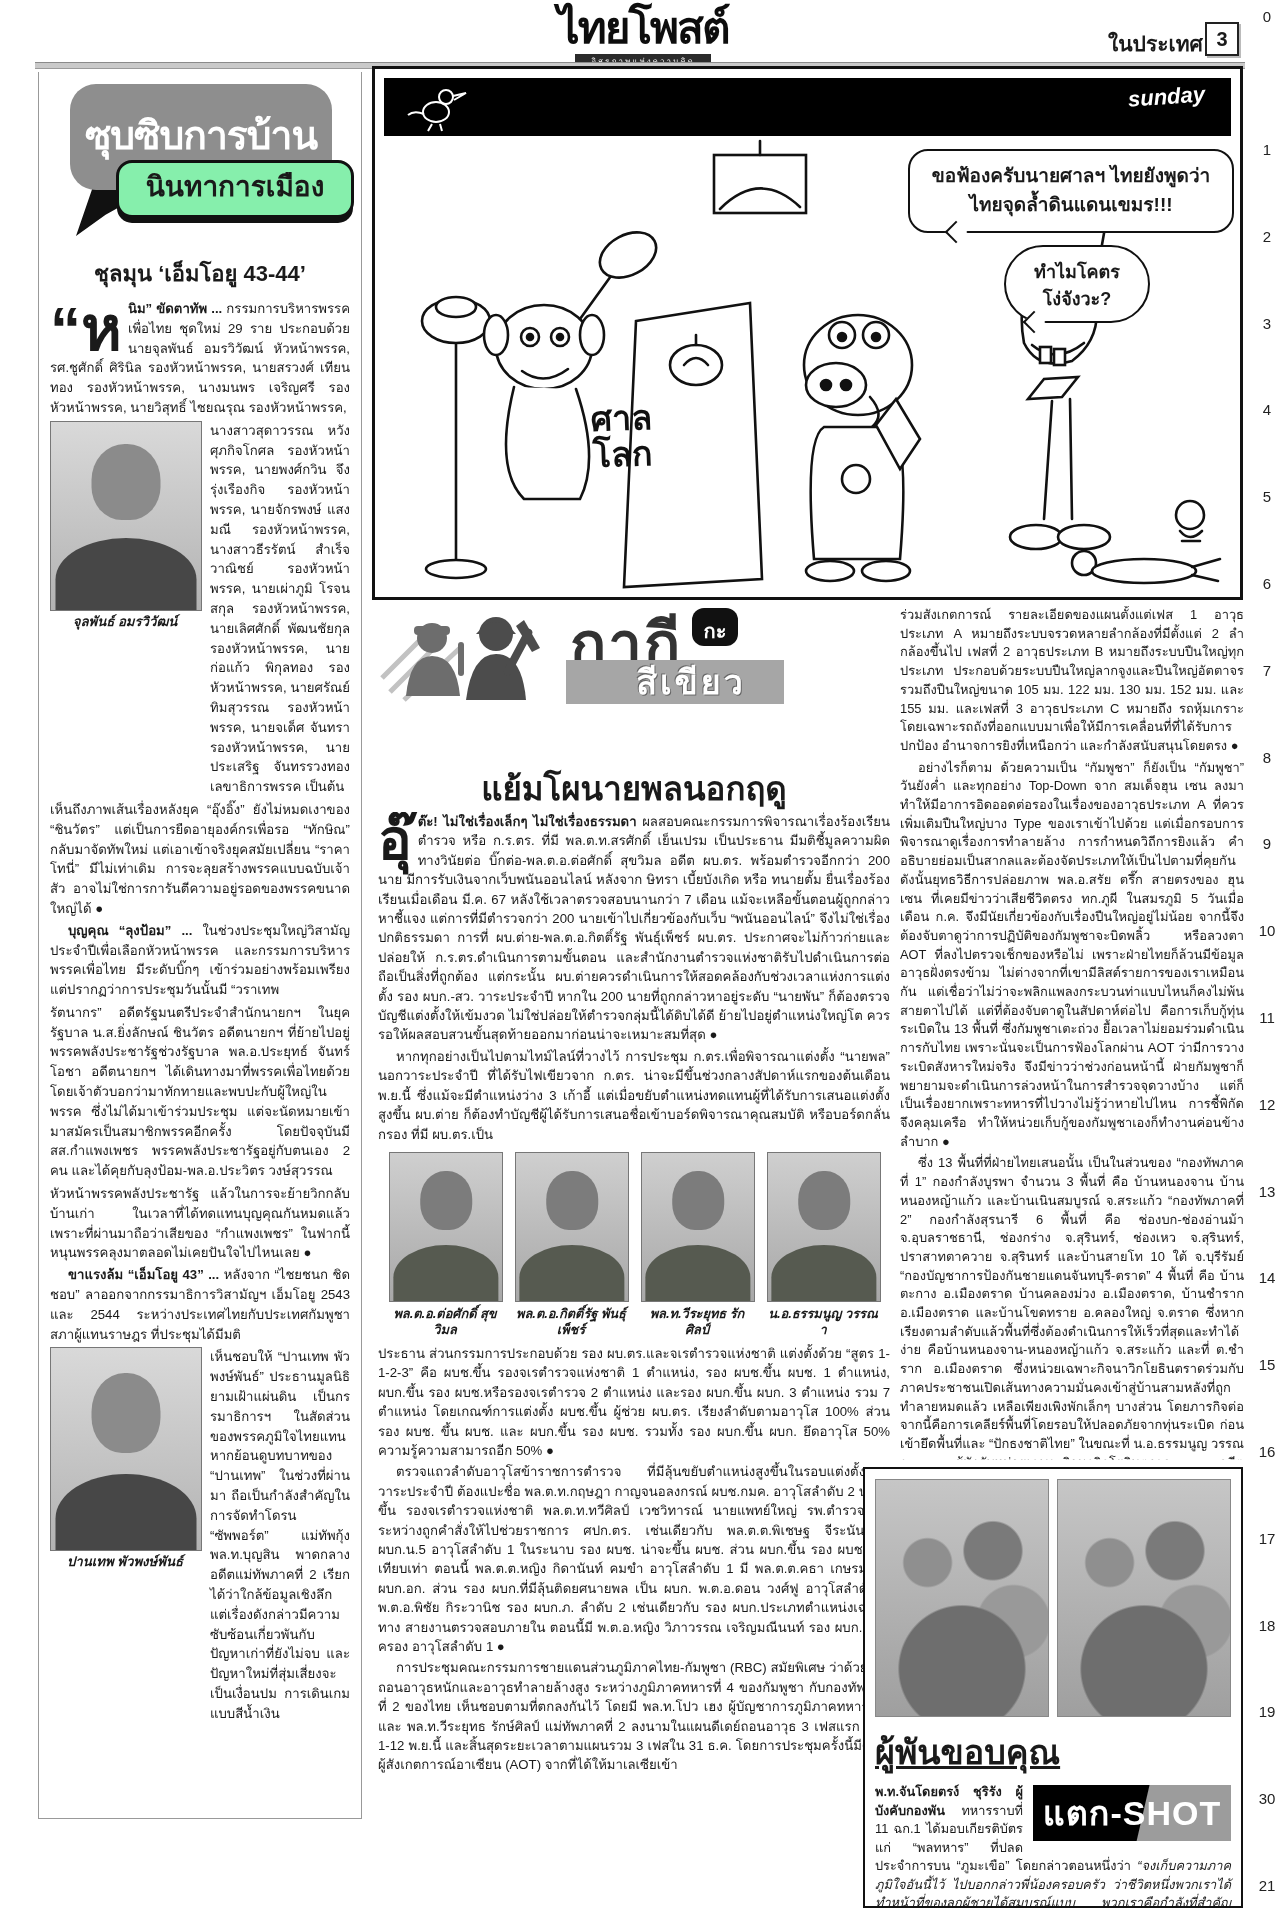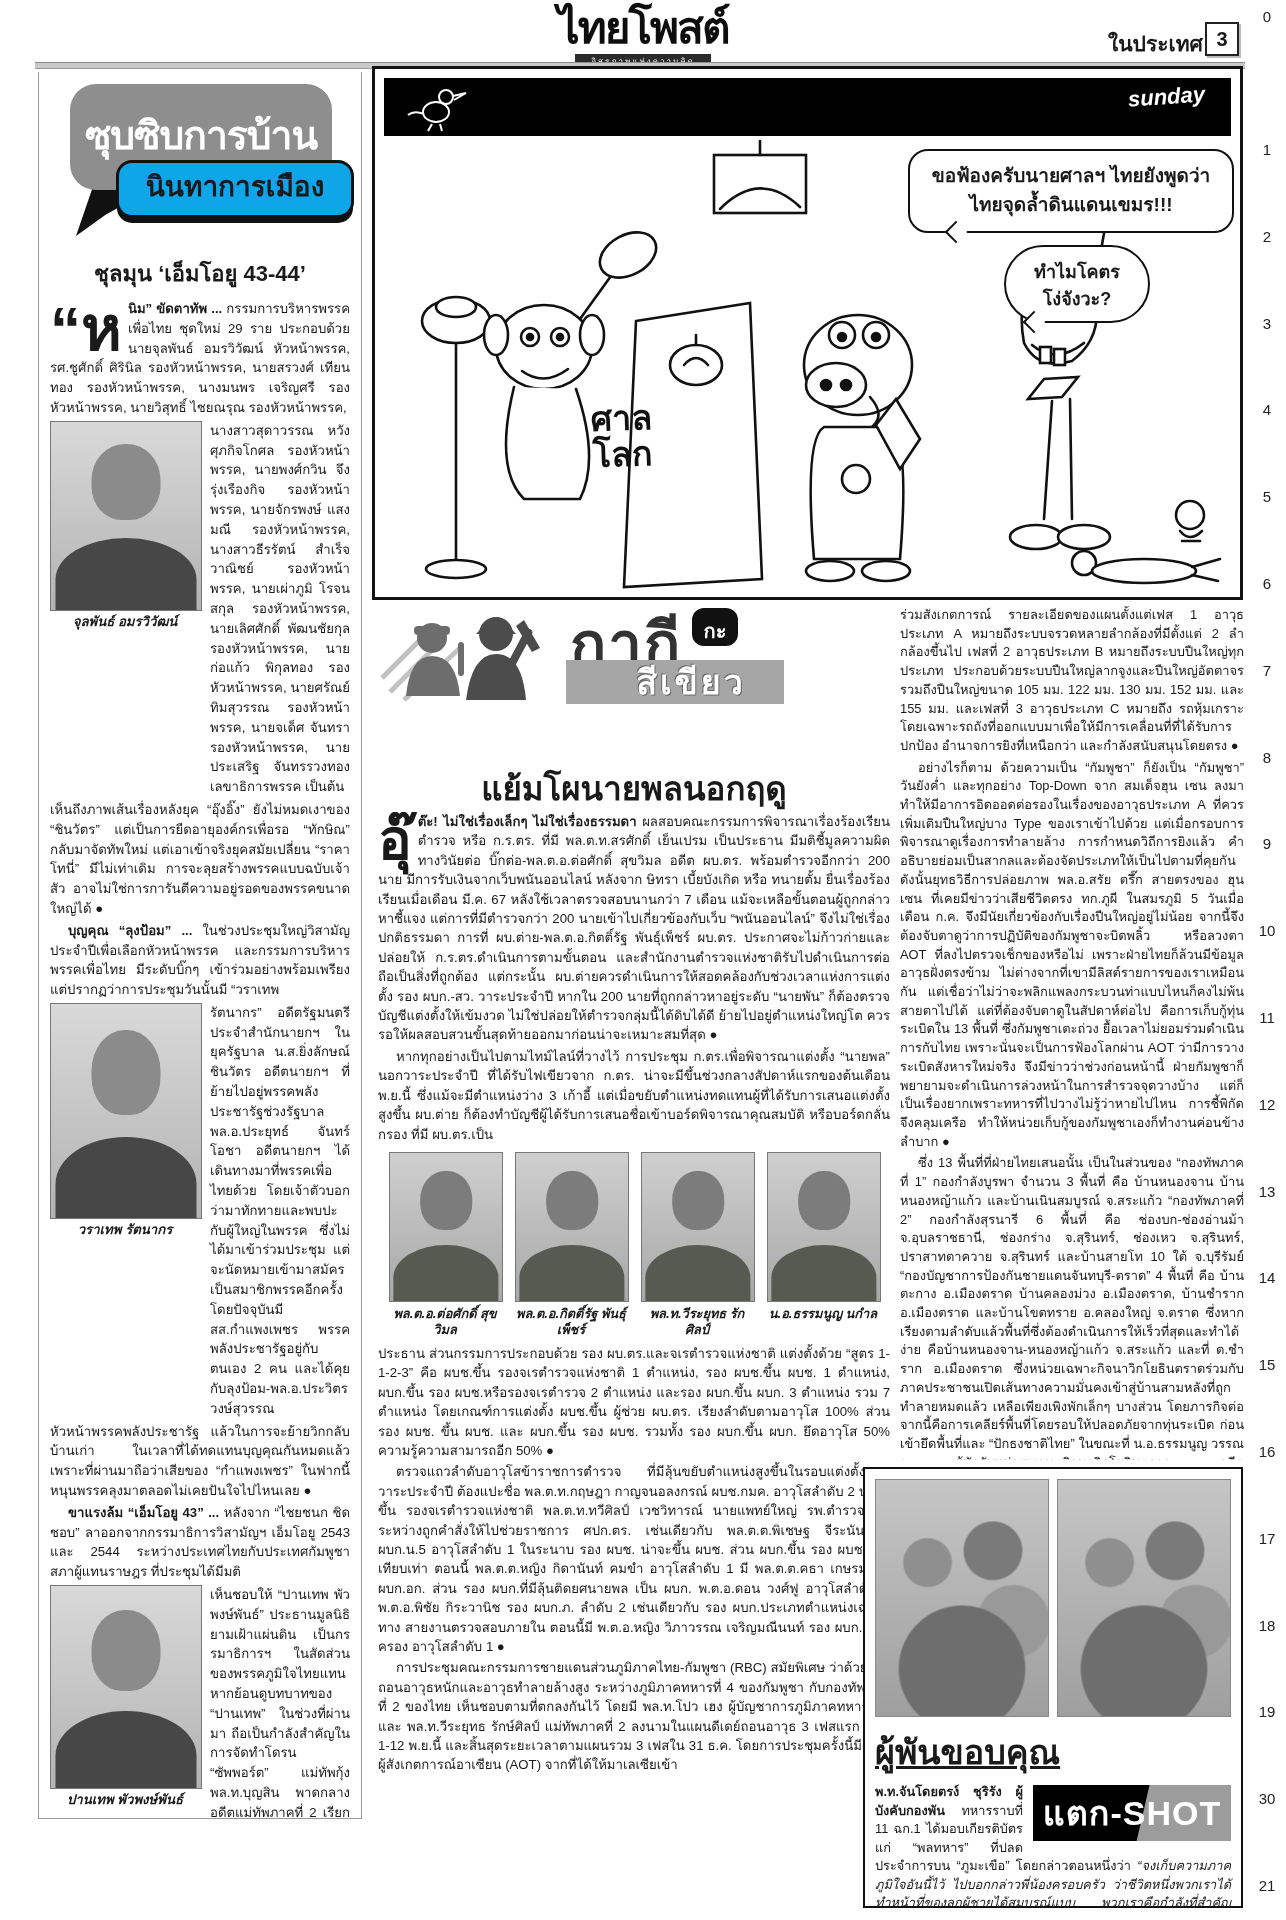--- a/index.html
+++ b/index.html
@@ -19,21 +19,21 @@
   .ruler-num{position:absolute;left:1252px;width:30px;text-align:center;font-size:15px;color:#222;}
   
   .gossip-col{position:absolute;left:38px;top:72px;width:324px;height:1747px;box-sizing:border-box;
         border-left:1px solid #999;border-right:1px solid #999;border-bottom:1px solid #999;
         padding:12px 11px 8px;overflow:hidden;}
   .gossip-logo{position:relative;height:158px;margin-bottom:4px;}
   .bubble-gray{position:absolute;left:20px;top:0;width:262px;height:106px;background:#8e8e8e;
         border-radius:26px;color:#fff;font-size:39px;font-weight:bold;text-align:center;line-height:104px;letter-spacing:-1px;}
   .bubble-tail{position:absolute;left:26px;top:96px;width:74px;height:56px;background:#111;
         clip-path:polygon(0 100%,26% 0,100% 18%,40% 62%);}
-  .bubble-white{position:absolute;left:66px;top:76px;width:232px;height:52px;background:#0ea5e9;
+  .bubble-white{position:absolute;left:66px;top:76px;width:232px;height:52px;background:#86efac;
         border:3px solid #111;border-radius:16px;font-size:28px;font-weight:bold;text-align:center;
         line-height:48px;box-shadow:0 6px 0 -1px #111;}
   .gossip-headline{text-align:center;font-size:22px;font-weight:bold;margin:14px 0 8px;}
   .gtext{font-size:13.2px;line-height:1.5;text-align:justify;}
   .para{margin:0 0 2px;}
   .para.ind{text-indent:18px;}
   .dropcap{float:left;font-size:62px;font-weight:bold;line-height:0.85;margin:4px 6px 0 0;}
   .prow{display:flex;gap:10px;margin:3px 0;}
   .prow .ph{flex:none;width:150px;}
   .prow .ct{flex:1;}
@@ -159,24 +159,20 @@
         </div>
         <div class="ct">นางสาวสุดาวรรณ หวังศุภกิจโกศล รองหัวหน้าพรรค, นายพงศ์กวิน จึงรุ่งเรืองกิจ รองหัวหน้าพรรค, นายจักรพงษ์ แสงมณี รองหัวหน้าพรรค, นางสาวธีรรัตน์ สำเร็จวาณิชย์ รองหัวหน้าพรรค, นายเผ่าภูมิ โรจนสกุล รองหัวหน้าพรรค, นายเลิศศักดิ์ พัฒนชัยกุล รองหัวหน้าพรรค, นายก่อแก้ว พิกุลทอง รองหัวหน้าพรรค, นายศรัณย์ ทิมสุวรรณ รองหัวหน้าพรรค, นายจเด็ศ จันทรา รองหัวหน้าพรรค, นายประเสริฐ จันทรรวงทอง เลขาธิการพรรค เป็นต้น</div>
       </div>
       <div class="para">เห็นถึงภาพเส้นเรื่องหลังยุค “อุ๊งอิ๊ง” ยังไม่หมดเงาของ “ชินวัตร” แต่เป็นการยืดอายุองค์กรเพื่อรอ “ทักษิณ” กลับมาจัดทัพใหม่ แต่เอาเข้าจริงยุคสมัยเปลี่ยน “ราคาโทนี่” มีไม่เท่าเดิม การจะลุยสร้างพรรคแบบฉบับเจ้าสัว อาจไม่ใช่การการันตีความอยู่รอดของพรรคขนาดใหญ่ได้ ●</div>
 
       <div class="para ind">
         <b class="lead">บุญคุณ “ลุงป้อม” ...</b>
         <span>ในช่วงประชุมใหญ่วิสามัญประจำปีเพื่อเลือกหัวหน้าพรรค และกรรมการบริหารพรรคเพื่อไทย มีระดับบิ๊กๆ เข้าร่วมอย่างพร้อมเพรียง แต่ปรากฏว่าการประชุมวันนั้นมี “วราเทพ</span>
       </div>
       <div class="prow">
-        <div class="ph">
-          <div class="portrait" style="height:214px"></div>
-          <div class="pcap">วราเทพ รัตนากร</div>
-        </div>
         <div class="ct">รัตนากร” อดีตรัฐมนตรีประจำสำนักนายกฯ ในยุครัฐบาล น.ส.ยิ่งลักษณ์ ชินวัตร อดีตนายกฯ ที่ย้ายไปอยู่พรรคพลังประชารัฐช่วงรัฐบาล พล.อ.ประยุทธ์ จันทร์โอชา อดีตนายกฯ ได้เดินทางมาที่พรรคเพื่อไทยด้วย โดยเจ้าตัวบอกว่ามาทักทายและพบปะกับผู้ใหญ่ในพรรค ซึ่งไม่ได้มาเข้าร่วมประชุม แต่จะนัดหมายเข้ามาสมัครเป็นสมาชิกพรรคอีกครั้ง โดยปัจจุบันมี สส.กำแพงเพชร พรรคพลังประชารัฐอยู่กับตนเอง 2 คน และได้คุยกับลุงป้อม-พล.อ.ประวิตร วงษ์สุวรรณ</div>
       </div>
       <div class="para">หัวหน้าพรรคพลังประชารัฐ แล้วในการจะย้ายวิกกลับบ้านเก่า ในเวลาที่ได้ทดแทนบุญคุณกันหมดแล้ว เพราะที่ผ่านมาถือว่าเสียของ “กำแพงเพชร” ในฟากนี้หนุนพรรคลุงมาตลอดไม่เคยปันใจไปไหนเลย ●</div>
 
       <div class="para ind">
         <b class="lead">ขาแรงล้ม “เอ็มโอยู 43” ...</b>
         <span>หลังจาก “ไชยชนก ชิดชอบ” ลาออกจากกรรมาธิการวิสามัญฯ เอ็มโอยู 2543 และ 2544 ระหว่างประเทศไทยกับประเทศกัมพูชา สภาผู้แทนราษฎร ที่ประชุมได้มีมติ</span>
       </div>
       <div class="prow">
         <div class="ph">
@@ -326,21 +322,21 @@
       <div class="officer">
         <div class="portrait mil" style="height:148px"></div>
         <div class="ocap">พล.ต.อ.กิตติ์รัฐ พันธุ์เพ็ชร์</div>
       </div>
       <div class="officer">
         <div class="portrait mil" style="height:148px"></div>
         <div class="ocap">พล.ท.วีระยุทธ รักศิลป์</div>
       </div>
       <div class="officer">
         <div class="portrait mil" style="height:148px"></div>
-        <div class="ocap">น.อ.ธรรมนูญ นกำล</div>
+        <div class="ocap">น.อ.ธรรมนูญ วรรณา</div>
       </div>
     </div>
     <div class="para">ประธาน ส่วนกรรมการประกอบด้วย รอง ผบ.ตร.และจเรตำรวจแห่งชาติ แต่งตั้งด้วย “สูตร 1-1-2-3” คือ ผบช.ขึ้น รองจเรตำรวจแห่งชาติ 1 ตำแหน่ง, รอง ผบช.ขึ้น ผบช. 1 ตำแหน่ง, ผบก.ขึ้น รอง ผบช.หรือรองจเรตำรวจ 2 ตำแหน่ง และรอง ผบก.ขึ้น ผบก. 3 ตำแหน่ง รวม 7 ตำแหน่ง โดยเกณฑ์การแต่งตั้ง ผบช.ขึ้น ผู้ช่วย ผบ.ตร. เรียงลำดับตามอาวุโส 100% ส่วน รอง ผบช. ขึ้น ผบช. และ ผบก.ขึ้น รอง ผบช. รวมทั้ง รอง ผบก.ขึ้น ผบก. ยึดอาวุโส 50% ความรู้ความสามารถอีก 50% ●</div>
     <div class="para ind">ตรวจแถวลำดับอาวุโสข้าราชการตำรวจ ที่มีลุ้นขยับตำแหน่งสูงขึ้นในรอบแต่งตั้งนอกวาระประจำปี ต้องแปะชื่อ พล.ต.ท.กฤษฎา กาญจนอลงกรณ์ ผบช.กมค. อาวุโสลำดับ 2 น่าจะขึ้น รองจเรตำรวจแห่งชาติ พล.ต.ท.ทวีศิลป์ เวชวิทารณ์ นายแพทย์ใหญ่ รพ.ตำรวจ อยู่ระหว่างถูกคำสั่งให้ไปช่วยราชการ ศปก.ตร. เช่นเดียวกับ พล.ต.ต.พิเชษฐ จีระนันตสิน ผบก.น.5 อาวุโสลำดับ 1 ในระนาบ รอง ผบช. น่าจะขึ้น ผบช. ส่วน ผบก.ขึ้น รอง ผบช.หรือเทียบเท่า ตอนนี้ พล.ต.ต.หญิง กิดานันท์ คมขำ อาวุโสลำดับ 1 มี พล.ต.ต.คธา เกษรมาลา ผบก.อก. ส่วน รอง ผบก.ที่มีลุ้นติดยศนายพล เป็น ผบก. พ.ต.อ.ดอน วงศ์ฟู อาวุโสลำดับ 1 พ.ต.อ.พิชัย กิระวานิช รอง ผบก.ภ. ลำดับ 2 เช่นเดียวกับ รอง ผบก.ประเภทตำแหน่งเฉพาะทาง สายงานตรวจสอบภายใน ตอนนี้มี พ.ต.อ.หญิง วิภาวรรณ เจริญมณีนนท์ รอง ผบก.ตส.1 ครอง อาวุโสลำดับ 1 ●</div>
     <div class="para ind">การประชุมคณะกรรมการชายแดนส่วนภูมิภาคไทย-กัมพูชา (RBC) สมัยพิเศษ ว่าด้วยการถอนอาวุธหนักและอาวุธทำลายล้างสูง ระหว่างภูมิภาคทหารที่ 4 ของกัมพูชา กับกองทัพภาคที่ 2 ของไทย เห็นชอบตามที่ตกลงกันไว้ โดยมี พล.ท.โปว เฮง ผู้บัญชาการภูมิภาคทหารที่ 4 และ พล.ท.วีระยุทธ รักษ์ศิลป์ แม่ทัพภาคที่ 2 ลงนามในแผนดีเดย์ถอนอาวุธ 3 เฟสแรก วันที่ 1-12 พ.ย.นี้ และสิ้นสุดระยะเวลาตามแผนรวม 3 เฟสใน 31 ธ.ค. โดยการประชุมครั้งนี้มีคณะผู้สังเกตการณ์อาเซียน (AOT) จากที่ได้ให้มาเลเซียเข้า</div>
   </div>
 
   <div class="right-col">
     <div class="para">ร่วมสังเกตการณ์ รายละเอียดของแผนตั้งแต่เฟส 1 อาวุธประเภท A หมายถึงระบบจรวดหลายลำกล้องที่มีตั้งแต่ 2 ลำกล้องขึ้นไป เฟสที่ 2 อาวุธประเภท B หมายถึงระบบปืนใหญ่ทุกประเภท ประกอบด้วยระบบปืนใหญ่ลากจูงและปืนใหญ่อัตตาจร รวมถึงปืนใหญ่ขนาด 105 มม. 122 มม. 130 มม. 152 มม. และ 155 มม. และเฟสที่ 3 อาวุธประเภท C หมายถึง รถหุ้มเกราะ โดยเฉพาะรถถังที่ออกแบบมาเพื่อให้มีการเคลื่อนที่ที่ได้รับการปกป้อง อำนาจการยิงที่เหนือกว่า และกำลังสนับสนุนโดยตรง ●</div>
     <div class="para ind">อย่างไรก็ตาม ด้วยความเป็น “กัมพูชา” ก็ยังเป็น “กัมพูชา” วันยังค่ำ และทุกอย่าง Top-Down จาก สมเด็จฮุน เซน ลงมา ทำให้มีอาการอิดออดต่อรองในเรื่องของอาวุธประเภท A ที่ควรเพิ่มเติมปืนใหญ่บาง Type ของเราเข้าไปด้วย แต่เมื่อกรอบการพิจารณาดูเรื่องการทำลายล้าง การกำหนดวิถีการยิงแล้ว คำอธิบายย่อมเป็นสากลและต้องจัดประเภทให้เป็นไปตามที่คุยกัน ดังนั้นยุทธวิธีการปล่อยภาพ พล.อ.สรัย ตรึ๊ก สายตรงของ ฮุน เซน ที่เคยมีข่าวว่าเสียชีวิตตรง ทก.ภูผี ในสมรภูมิ 5 วันเมื่อเดือน ก.ค. จึงมีนัยเกี่ยวข้องกับเรื่องปืนใหญ่อยู่ไม่น้อย จากนี้จึงต้องจับตาดูว่าการปฏิบัติของกัมพูชาจะบิดพลิ้ว หรือลวงตา AOT ที่ลงไปตรวจเช็กของหรือไม่ เพราะฝ่ายไทยก็ล้วนมีข้อมูลอาวุธฝั่งตรงข้าม ไม่ต่างจากที่เขามีลิสต์รายการของเราเหมือนกัน แต่เชื่อว่าไม่ว่าจะพลิกแพลงกระบวนท่าแบบไหนก็คงไม่พ้นสายตาไปได้ แต่ที่ต้องจับตาดูในสัปดาห์ต่อไป คือการเก็บกู้ทุ่นระเบิดใน 13 พื้นที่ ซึ่งกัมพูชาเตะถ่วง ยื้อเวลาไม่ยอมร่วมดำเนินการกับไทย เพราะนั่นจะเป็นการฟ้องโลกผ่าน AOT ว่ามีการวางระเบิดสังหารใหม่จริง จึงมีข่าวว่าช่วงก่อนหน้านี้ ฝ่ายกัมพูชาก็พยายามจะดำเนินการล่วงหน้าในการสำรวจจุดวางบ้าง แต่ก็เป็นเรื่องยากเพราะทหารที่ไปวางไม่รู้ว่าหายไปไหน การชี้พิกัดจึงคลุมเครือ ทำให้หน่วยเก็บกู้ของกัมพูชาเองก็ทำงานค่อนข้างลำบาก ●</div>

